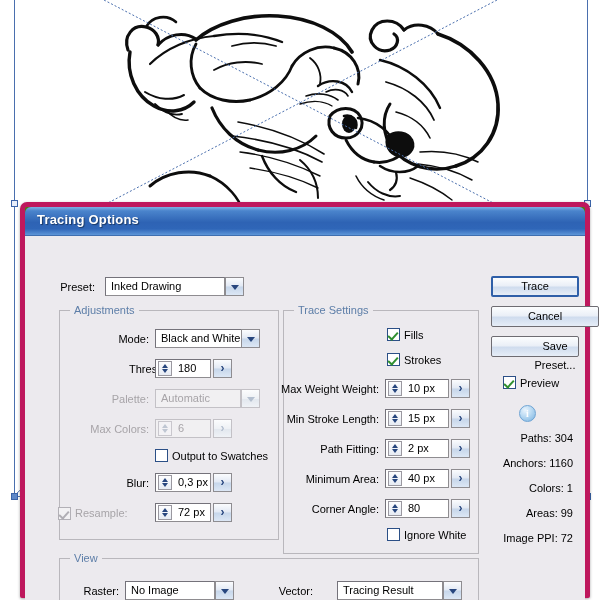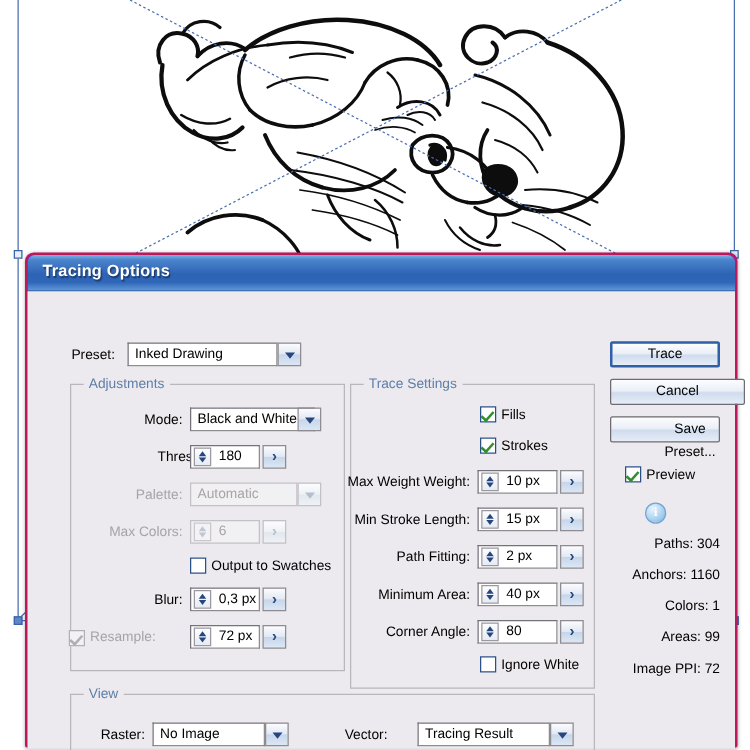--- a/index.html
+++ b/index.html
@@ -13,23 +13,23 @@
   
   #canvas-layer{position:absolute;left:0;top:0;width:600px;height:600px;background:#fff;}
   #artwork{position:absolute;left:0;top:0;}
   .sel-line{position:absolute;background:#4a6fae;}
   .sel-handle{position:absolute;width:7px;height:7px;border:1px solid #3a63a8;background:#e8eefa;box-sizing:border-box;}
   .sel-handle.filled{background:#5d87c8;}
 
   
   #dialog{
     position:absolute;left:20px;top:202px;width:570px;height:396px;
-    border:2px solid #be185d;
+    border:5px solid #be185d;
     border-radius:7px 7px 2px 2px;
-    background:#6d28d9;
+    background:#4d7c0f;
     box-sizing:border-box;
     box-shadow:0 1px 3px rgba(0,0,0,.35);
   }
   #titlebar{
     height:28px;border-radius:6px 6px 0 0;
     background:linear-gradient(to bottom,#7fb0e4 0%,#4a84cc 14%,#2e63b4 55%,#2f66b8 78%,#5d96d8 100%);
     border-bottom:1px solid #3f6fb0;
     position:relative;
   }
   #titlebar .title{

